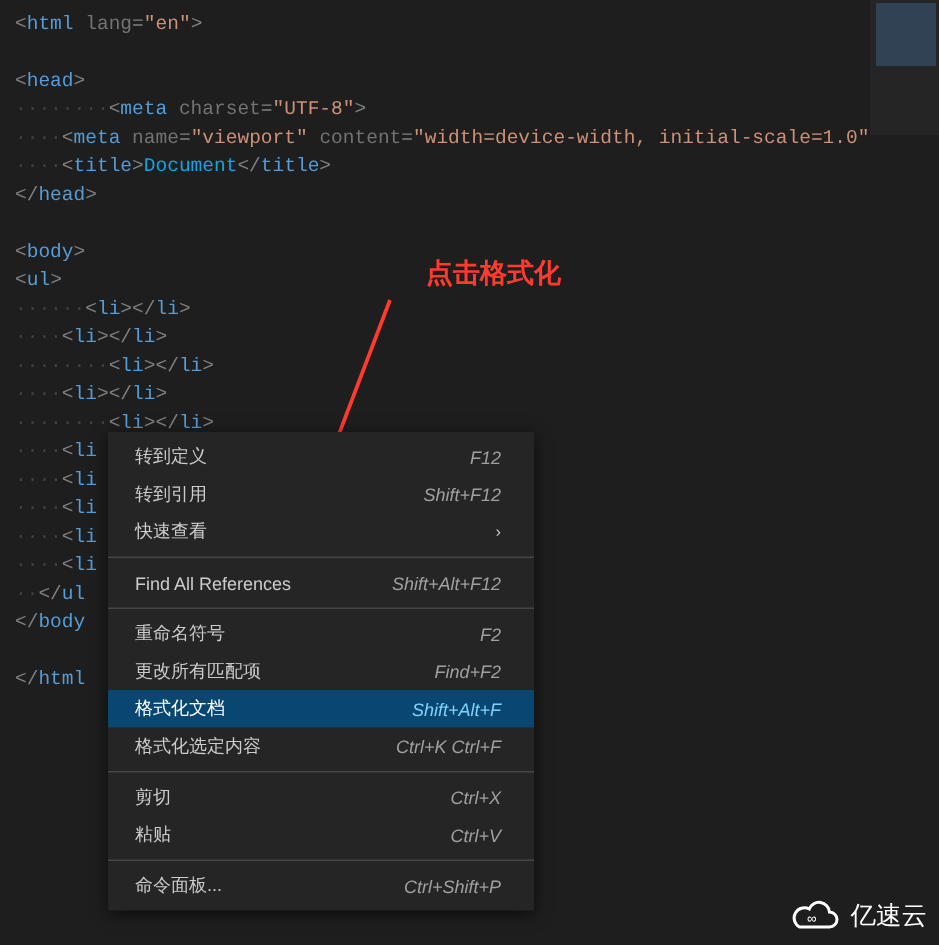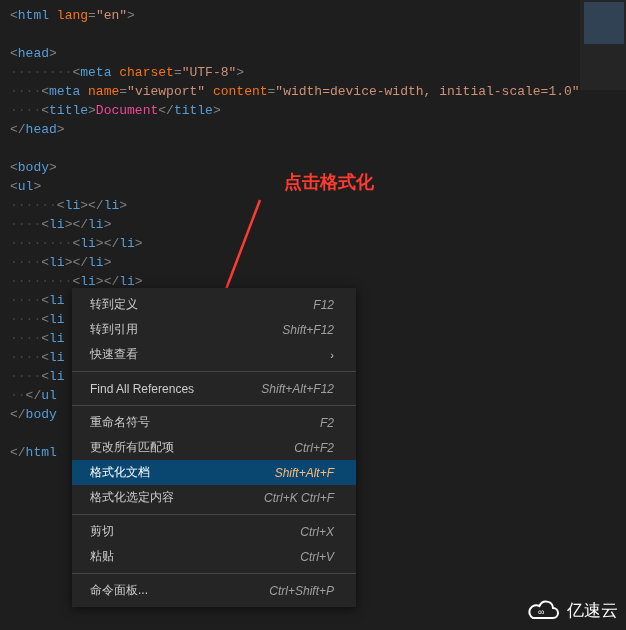--- a/index.html
+++ b/index.html
@@ -15,24 +15,24 @@
   }
   .editor-area {
     padding: 6px 10px;
     line-height: 19px;
     white-space: pre;
     position: relative;
   }
   .line { display: block; height: 19px; }
   .punct  { color: #808080; }
   .tag    { color: #569cd6; }
-  .attr   { color: #f97316; }
+  .attr   { color: #737373; }
   .str    { color: #ce9178; }
   .dots   { color: #404040; }
-  .txt    { color: #ec4899; }
+  .txt    { color: #0ea5e9; }
 
   .annotation {
     position: absolute;
     left: 284px;
     top: 170px;
     color: #ff3b30;
     font-family: "Microsoft YaHei", sans-serif;
     font-size: 18px;
     font-weight: 700;
   }
@@ -60,21 +60,21 @@
     align-items: center;
     justify-content: space-between;
     height: 25px;
     padding: 0 22px 0 18px;
   }
   .menu-item.highlighted {
     background: #094771;
     color: #ffffff;
   }
   .menu-item .shortcut { color: #a0a0a0; font-size: 12px; font-style: italic; }
-  .menu-item.highlighted .shortcut { color: #fdba74; }
+  .menu-item.highlighted .shortcut { color: #7dd3fc; }
   .menu-separator {
     height: 1px;
     background: #454545;
     margin: 4px 0;
   }
   .submenu-arrow {
     color: #cccccc;
     font-size: 11px;
     margin-left: auto;
   }
@@ -149,21 +149,21 @@
       <span>Find All References</span>
       <span class="shortcut">Shift+Alt+F12</span>
     </div>
     <div class="menu-separator"></div>
     <div class="menu-item">
       <span>重命名符号</span>
       <span class="shortcut">F2</span>
     </div>
     <div class="menu-item">
       <span>更改所有匹配项</span>
-      <span class="shortcut">Ctrl+F2</span>
+      <span class="shortcut">Find+F2</span>
     </div>
     <div class="menu-item highlighted">
       <span>格式化文档</span>
       <span class="shortcut">Shift+Alt+F</span>
     </div>
     <div class="menu-item">
       <span>格式化选定内容</span>
       <span class="shortcut">Ctrl+K Ctrl+F</span>
     </div>
     <div class="menu-separator"></div>

